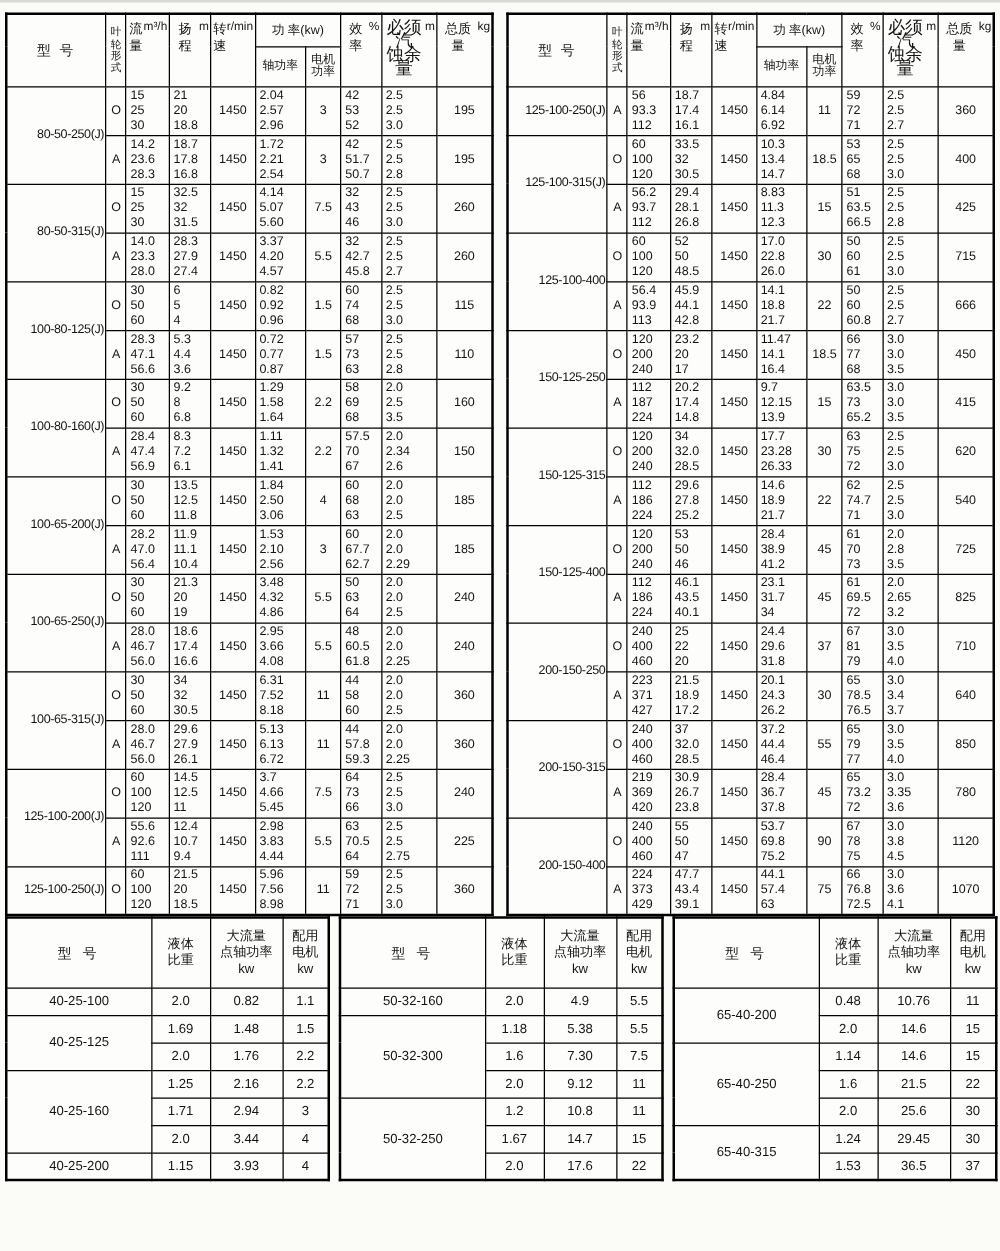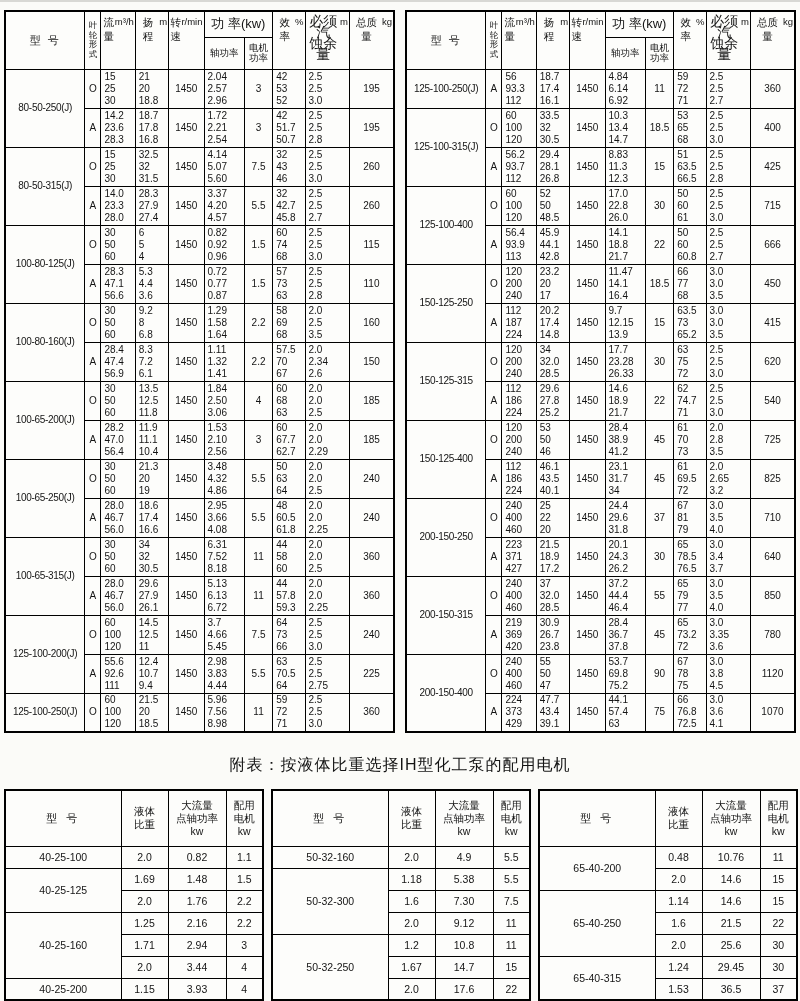--- a/index.html
+++ b/index.html
@@ -6,29 +6,29 @@
   html,body { margin:0; padding:0; background:#fbfbf8; }
   body { width:800px; height:1001px; font-family:"Liberation Sans","DejaVu Sans",sans-serif; color:#141414; }
   .page { position:relative; width:800px; height:1001px; padding:8px 4px 0 4px; overflow:hidden; border-top:2px solid #d8d8d4; }
   .top { display:flex; gap:10px; }
   table { border-collapse:collapse; table-layout:fixed; background:#fdfdfb; }
   table.spec { width:391px; border:2px solid #000; }
   .spec th, .spec td { border:1px solid #000; padding:0 1px; vertical-align:middle; overflow:hidden; }
   .spec thead th { font-weight:normal; font-size:10.5px; text-align:center; }
   .spec .h-model { font-size:11px; letter-spacing:2px; }
   .spec .h-imp { font-size:8.5px; line-height:9.5px; padding:0; }
-  .spec .h-power { height:26px; font-size:13px;margin-left:40px; }
+  .spec .h-power { height:26px; font-size:10px;margin-left:40px; }
   .spec .h-sub { height:32px; font-size:9.5px; line-height:10.5px;font-family:Liberation Serif, serif; }
   .vstack { display:flex; flex-direction:row; justify-content:space-between; height:52px; padding:2px 0; }
   .vstack span { display:block; text-align:center; }
   .vstack .unit { font-size:9.5px; }
   .vstack .nm2 { white-space:pre-line; font-size:14px; line-height:11px; }
   .pre { white-space:pre-line; }
   .spec tbody td { height:39px; font-size:10px; line-height:12px; }
-  .c-model { text-align:center; font-size:9.5px; letter-spacing:-0.3px; }
+  .c-model { text-align:right; font-size:9.5px; letter-spacing:-0.3px; }
   .c-imp { text-align:center; font-size:10px; }
   .c-num { text-align:left; padding-left:3px !important; white-space:pre-line; }
   .c-mid { text-align:center; white-space:pre-line; }
   
   .w-model{width:79px}.w-imp{width:16px}.w-flow{width:34px}.w-head{width:33px}.w-speed{width:35px}
   .w-shaft{width:40px}.w-motor{width:28px}.w-eff{width:32px}.w-npsh{width:44px}.w-mass{width:44px}
   .caption { margin:22px 0 13px 0; text-align:center; font-size:16px; letter-spacing:1px; }
   .bottom { display:flex; gap:7px; }
   table.motor { width:258px; border:2px solid #000; }
   .motor th, .motor td { border:1px solid #000; text-align:center; vertical-align:middle; }
@@ -911,21 +911,20 @@
             <td class="c-num">3.0
 3.6
 4.1</td>
             <td class="c-mid">1070</td>
           </tr>
         </tbody>
     </table>
 
   </div>
 
-  <div class="caption">附表：按液体比重选择IH型化工泵的配用电机</div>
 
   <div class="bottom">
     <table class="motor">
       <colgroup>
           <col class="mw-model">
           <col class="mw-grav">
           <col class="mw-pow">
           <col class="mw-mot">
         </colgroup>
       <thead>

